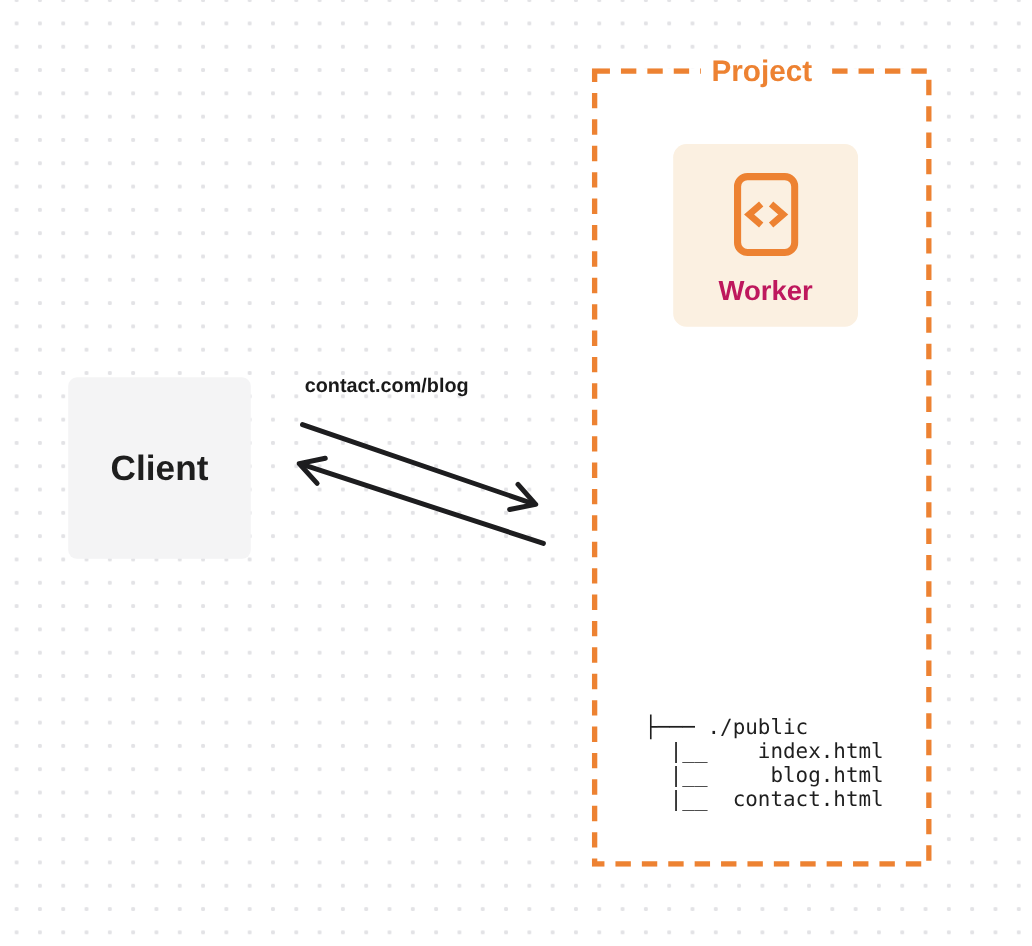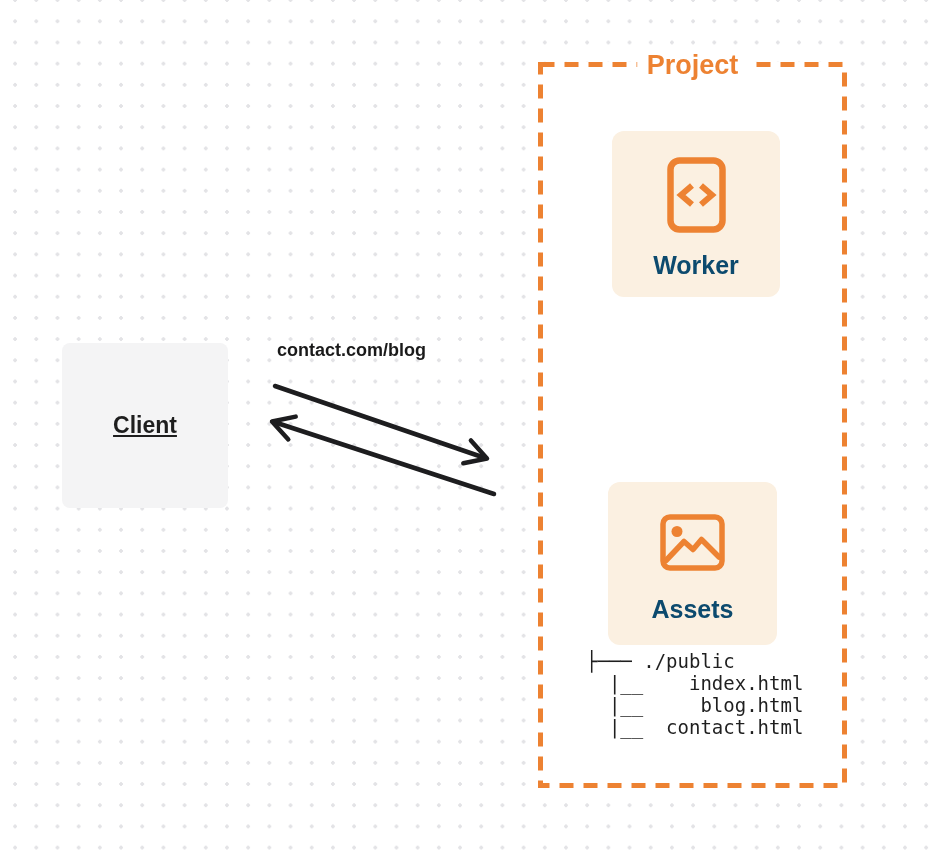--- a/index.html
+++ b/index.html
@@ -19,21 +19,21 @@
   
   .client-box {
     position: absolute;
     left: 62px; top: 343px;
     width: 166px; height: 165px;
     background: #F4F4F5;
     border-radius: 8px;
     display: flex; align-items: center; justify-content: center;
   }
   .client-box .node-label {
-    font-size: 23px; font-weight: 700; color: #1E1E1E; text-decoration: underline;
+    font-size: 32px; font-weight: 700; color: #1E1E1E;
   }
 
   
   .request-label {
     position: absolute;
     left: 277px; top: 340px;
     font-size: 18px; font-weight: 700; color: #1A1A1A;
   }
 
   
@@ -65,21 +65,21 @@
   
   .node-card {
     position: absolute;
     background: #FBF0E1;
     border-radius: 12px;
     display: flex; flex-direction: column; align-items: center;
   }
   .worker-card { left: 612px; top: 131px; width: 168px; height: 166px; padding-top: 26px; box-sizing: border-box; }
   .assets-card { left: 608px; top: 482px; width: 169px; height: 163px; padding-top: 32px; box-sizing: border-box; }
   .node-card .node-label {
-    font-size: 25px; font-weight: 700; color: #0c4a6e;
+    font-size: 25px; font-weight: 700; color: #be185d;
   }
   .worker-card .node-label { margin-top: 18px; }
   .assets-card .node-label { margin-top: 24px; }
   .icon-wrap { line-height: 0; }
 
   
   .file-tree {
     position: absolute;
     left: 586px; top: 650px;
     margin: 0;
@@ -126,29 +126,19 @@
     <span class="icon-wrap">
       <svg width="59" height="76" viewBox="0 0 59 76">
         <rect x="3.5" y="3.5" width="52" height="69" rx="9" fill="none" stroke="#ED8232" stroke-width="6.5"></rect>
         <polyline points="25,28.5 14,38 25,47.5" fill="none" stroke="#ED8232" stroke-width="6" stroke-linejoin="miter"></polyline>
         <polyline points="34,28.5 45,38 34,47.5" fill="none" stroke="#ED8232" stroke-width="6" stroke-linejoin="miter"></polyline>
       </svg>
     </span>
     <span class="node-label">Worker</span>
   </div>
 
-  <div class="node-card assets-card">
-    <span class="icon-wrap">
-      <svg width="65" height="57" viewBox="0 0 65 57">
-        <rect x="3" y="3" width="59" height="51" rx="7" fill="none" stroke="#ED8232" stroke-width="5.5"></rect>
-        <circle cx="17" cy="17.5" r="5.5" fill="#ED8232"></circle>
-        <path d="M6 46.5 L24 27.5 L33 35.5 L41.5 25.5 L59 43" fill="none" stroke="#ED8232" stroke-width="5.5" stroke-linecap="round" stroke-linejoin="round"></path>
-      </svg>
-    </span>
-    <span class="node-label">Assets</span>
-  </div>
 
   <pre class="file-tree">├─── ./public
   |__    index.html
   |__     blog.html
   |__  contact.html</pre>
 
 </div>
 
 </body></html>

